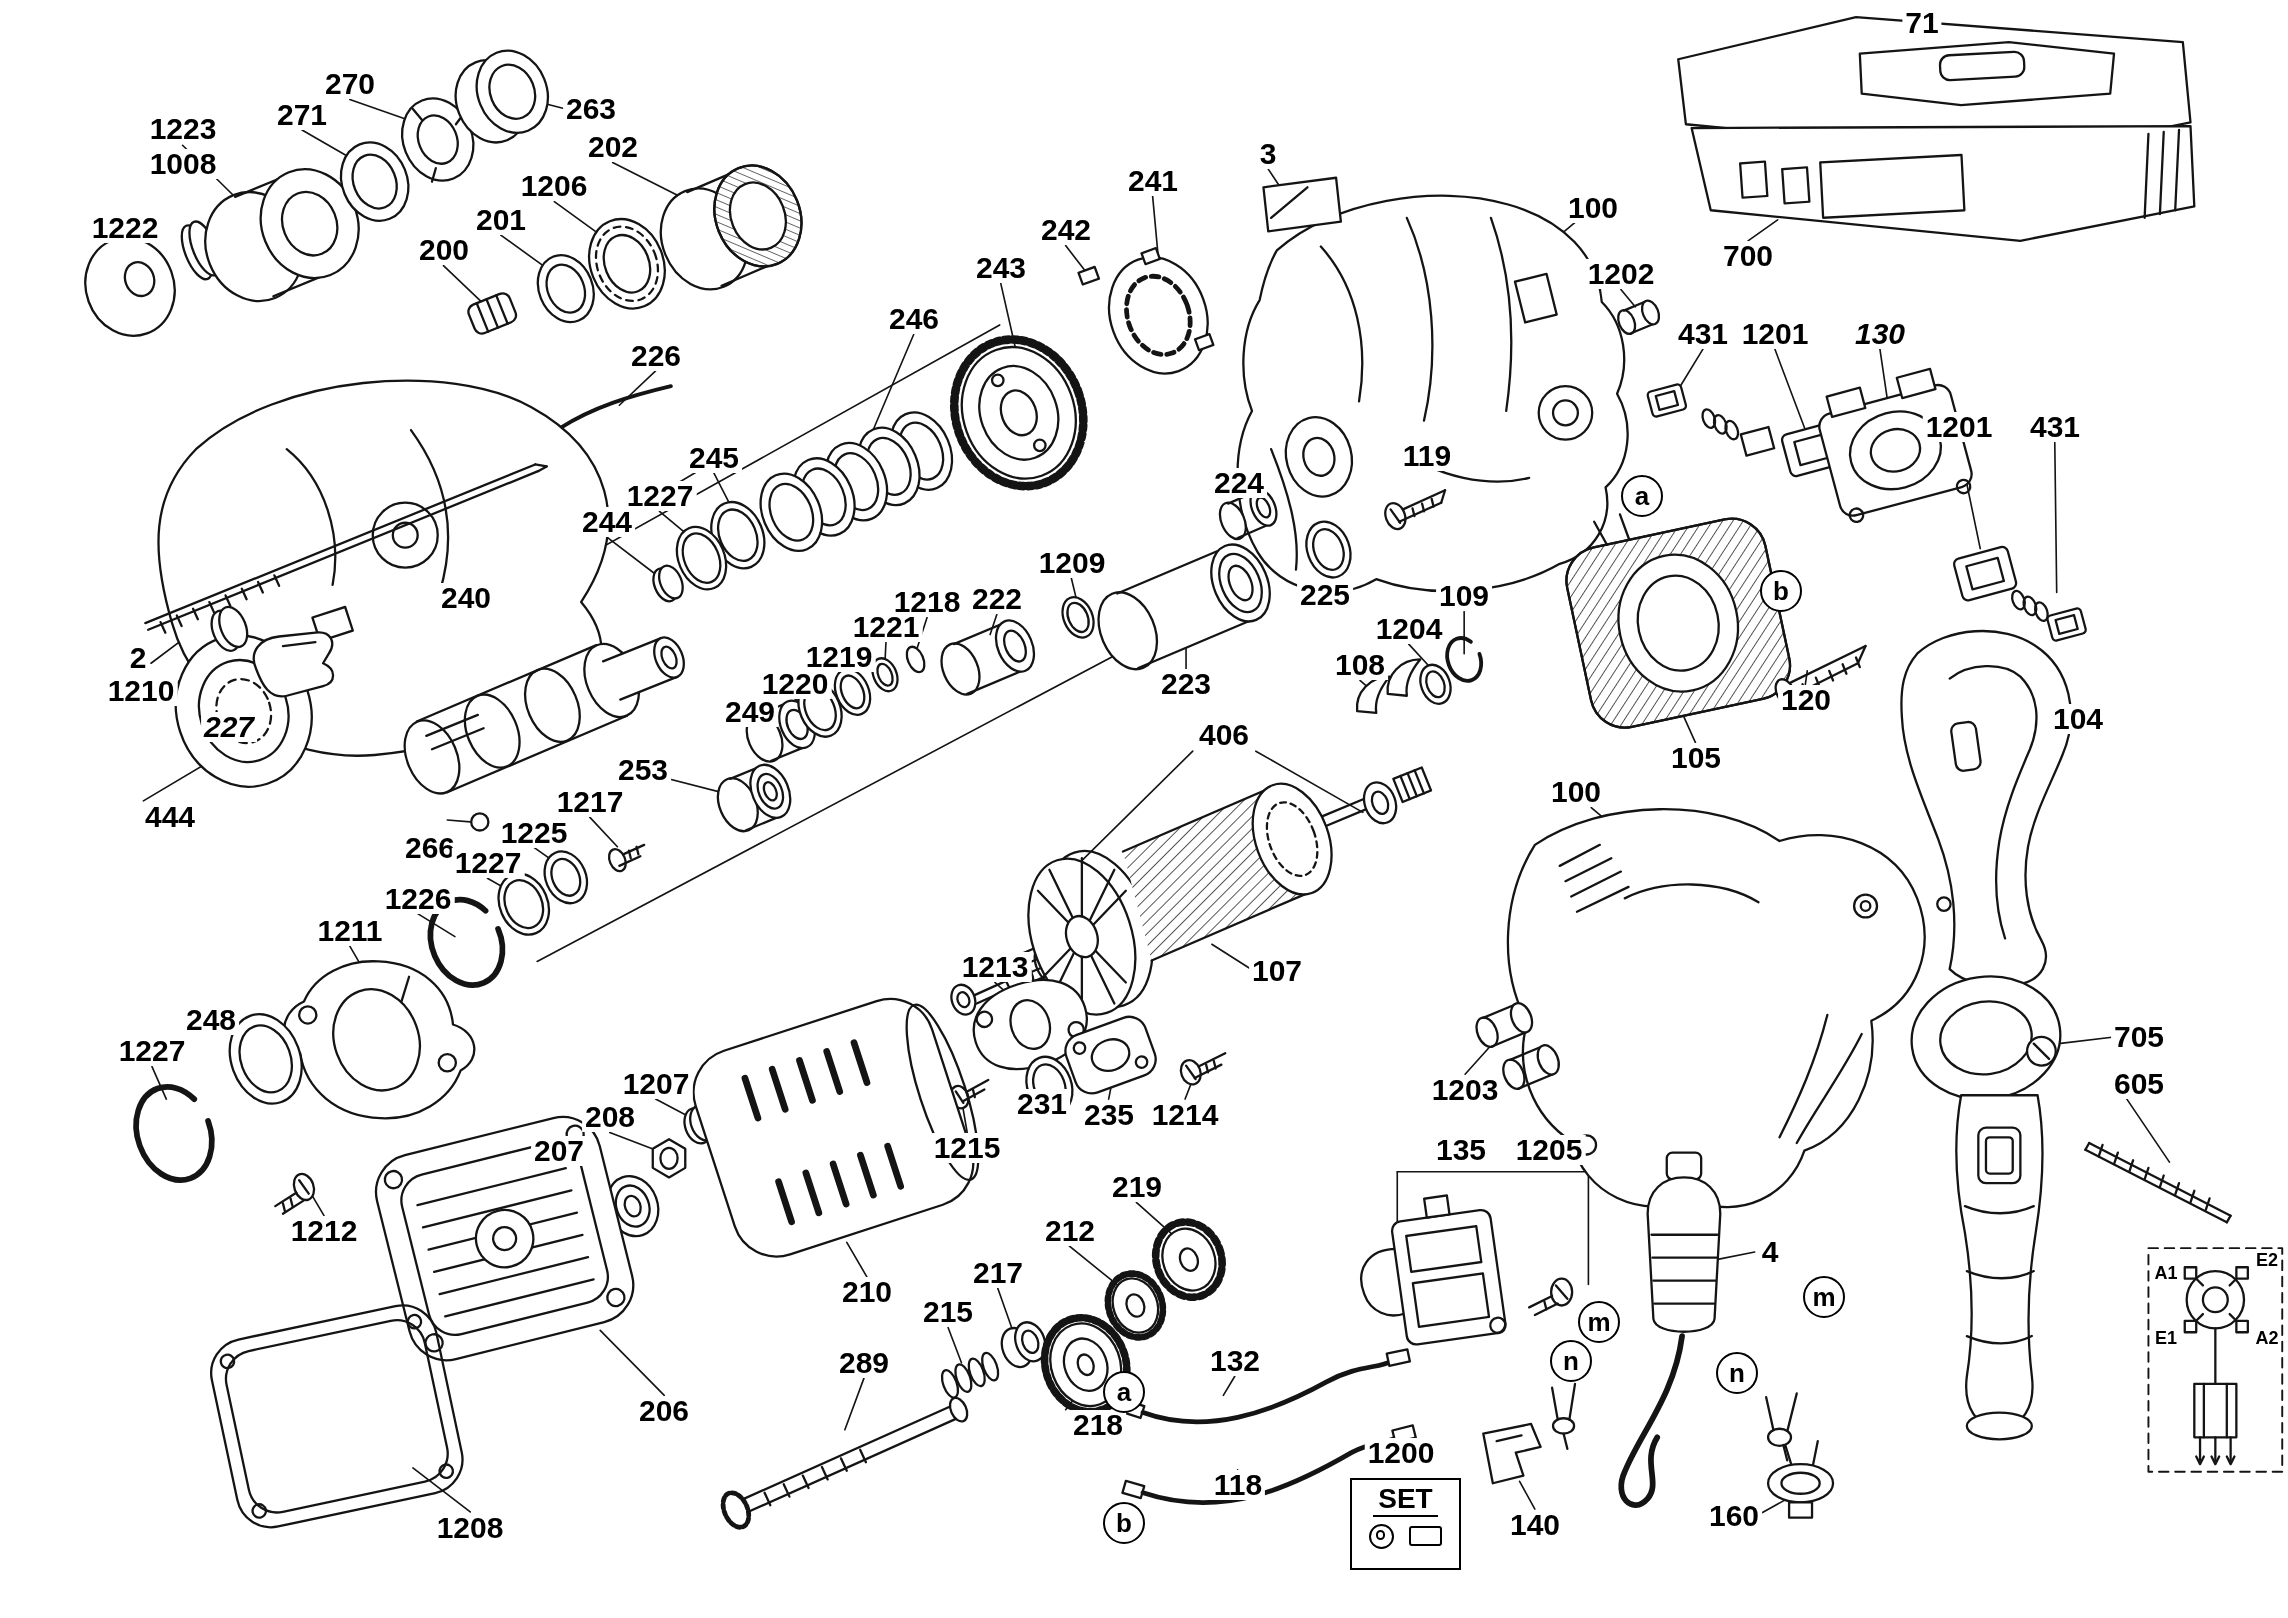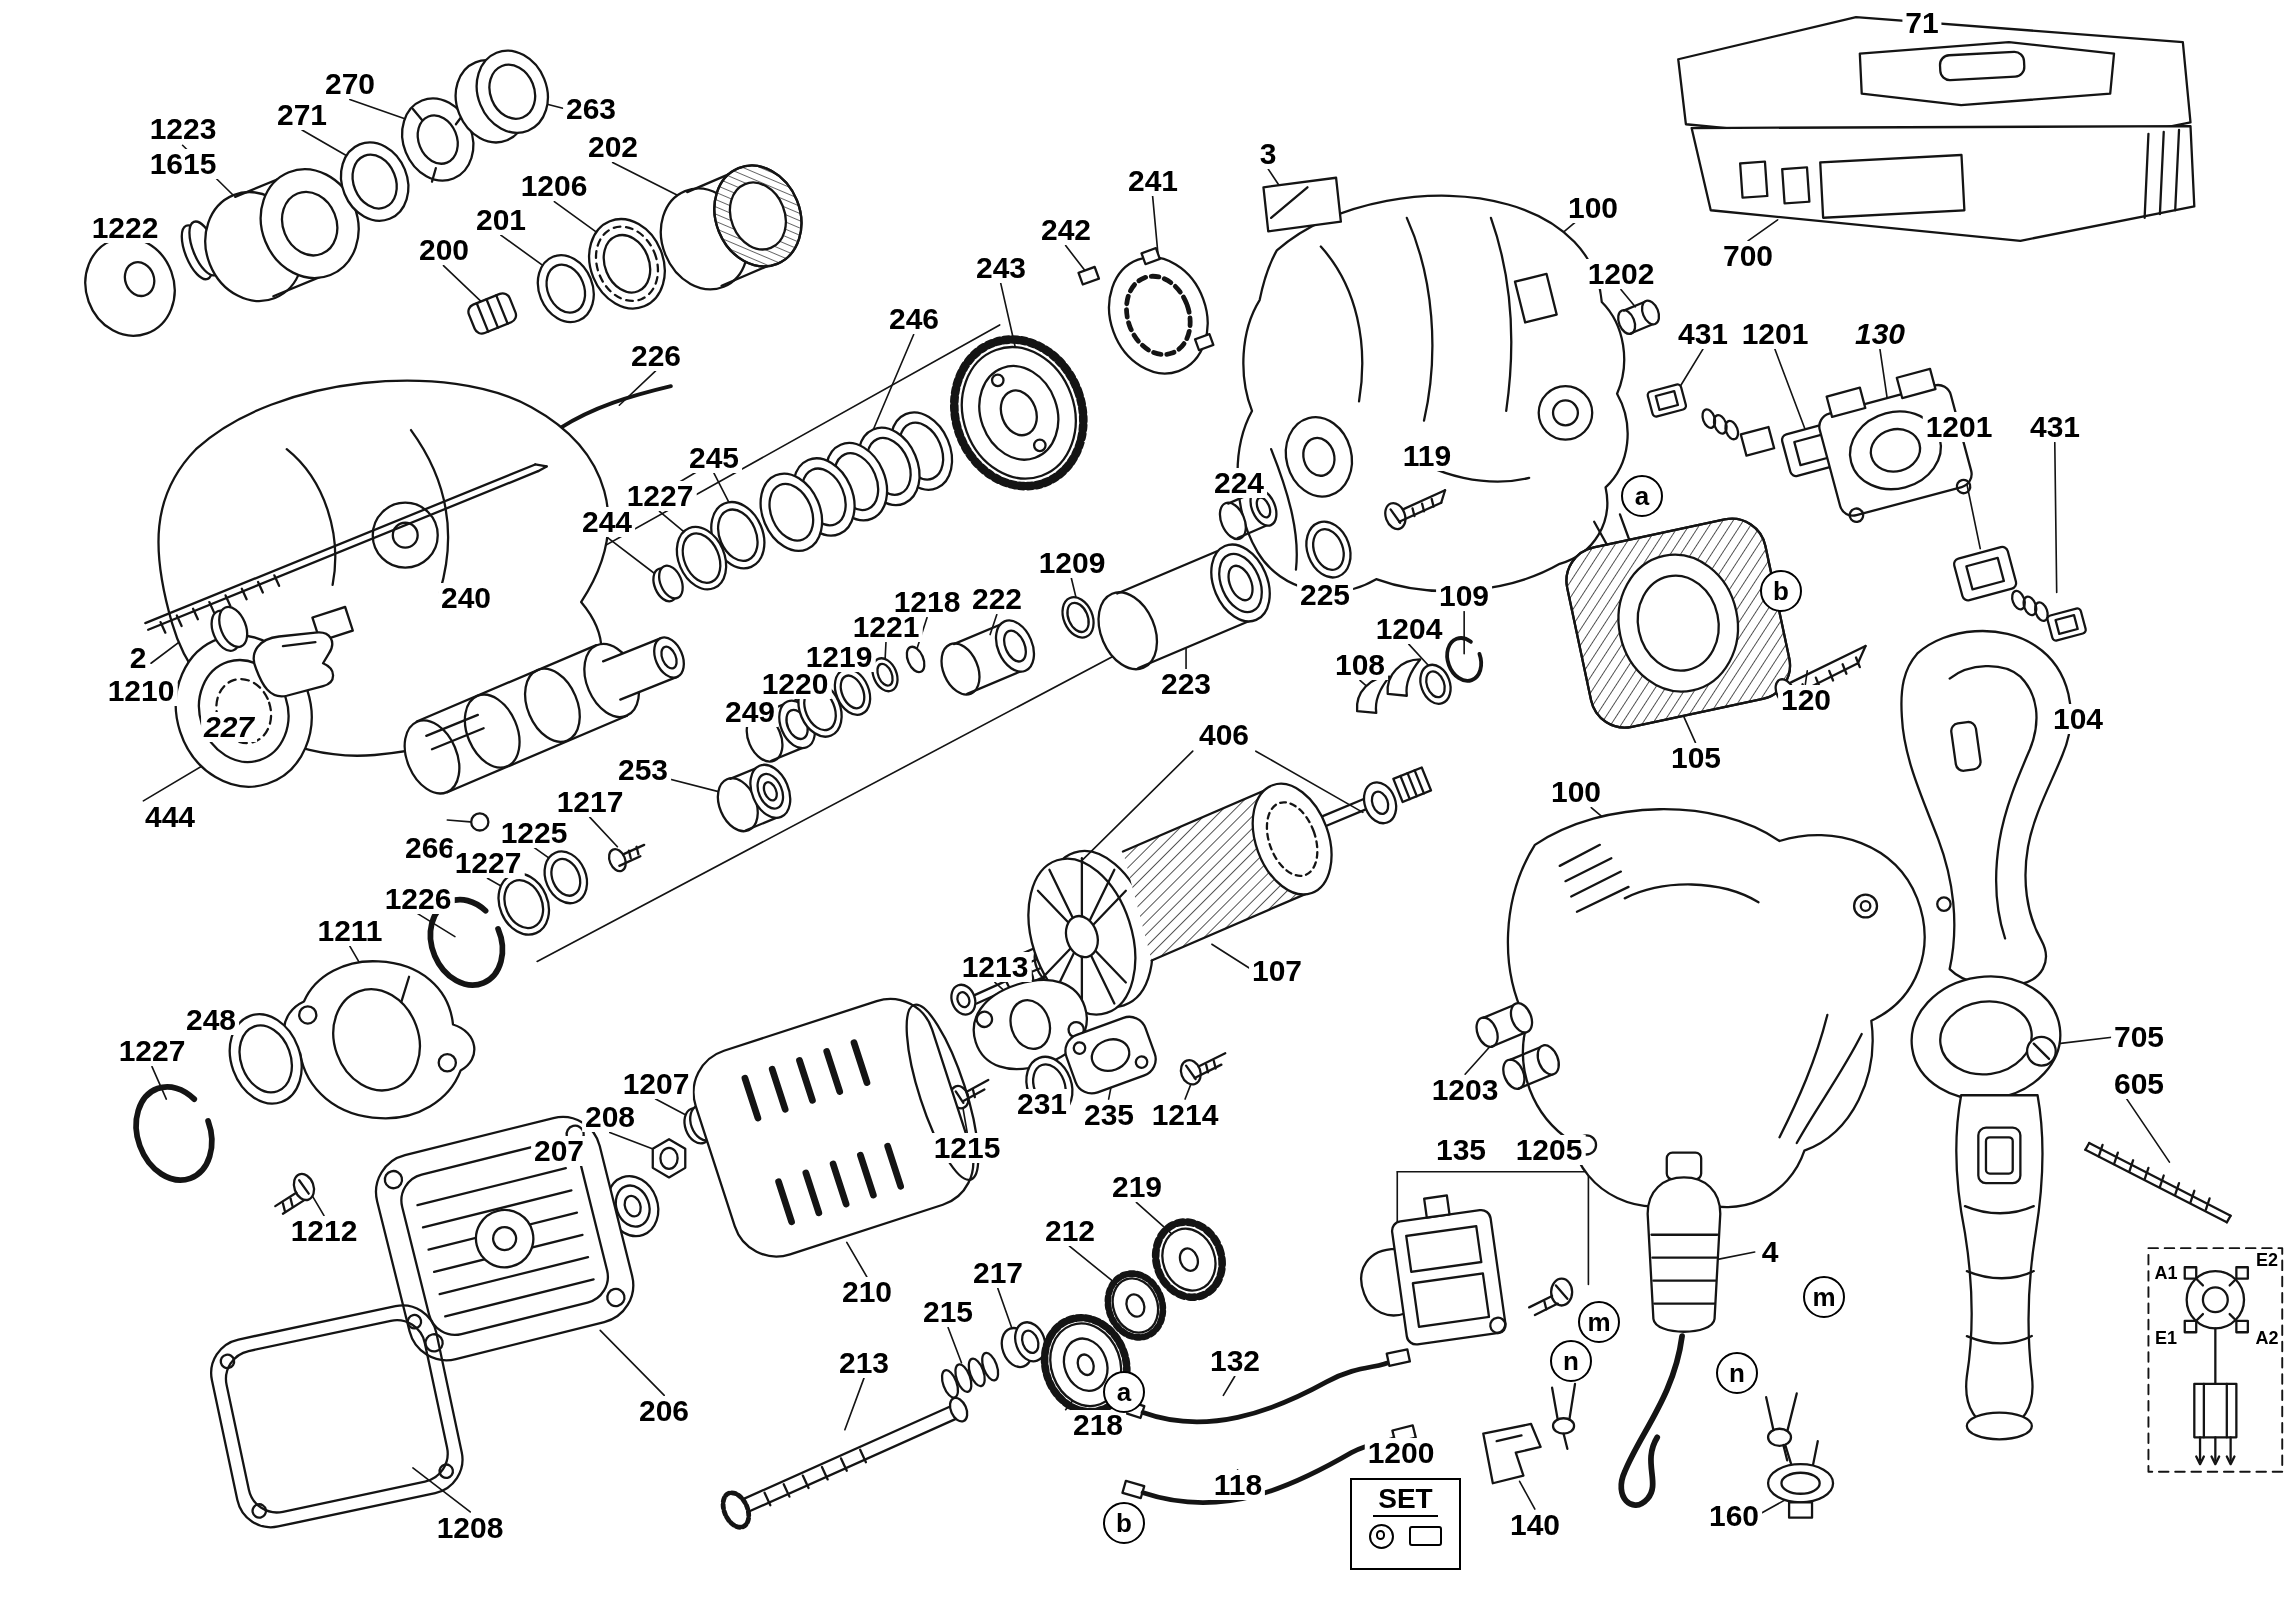--- a/index.html
+++ b/index.html
@@ -844,21 +844,21 @@
     <rect x="1872" y="1572" width="24" height="16" fill="#fff"></rect>
   </g>
 
 </g>
 </svg>
 
 <div id="label-layer">
       <div class="part-label" style="left: 350px; top: 84px;">270</div>
       <div class="part-label" style="left: 302px; top: 115px;">271</div>
       <div class="part-label" style="left: 183px; top: 129px;">1223</div>
-      <div class="part-label" style="left: 183px; top: 164px;">1615</div>
+      <div class="part-label" style="left: 183px; top: 164px;">1008</div>
       <div class="part-label" style="left: 591px; top: 109px;">263</div>
       <div class="part-label" style="left: 613px; top: 147px;">202</div>
       <div class="part-label" style="left: 554px; top: 186px;">1206</div>
       <div class="part-label" style="left: 501px; top: 220px;">201</div>
       <div class="part-label" style="left: 444px; top: 250px;">200</div>
       <div class="part-label" style="left: 125px; top: 228px;">1222</div>
       <div class="part-label" style="left: 656px; top: 356px;">226</div>
       <div class="part-label" style="left: 914px; top: 319px;">246</div>
       <div class="part-label" style="left: 1001px; top: 268px;">243</div>
       <div class="part-label" style="left: 1066px; top: 230px;">242</div>
@@ -923,21 +923,21 @@
       <div class="part-label" style="left: 2139px; top: 1084px;">605</div>
       <div class="part-label" style="left: 324px; top: 1231px;">1212</div>
       <div class="part-label" style="left: 867px; top: 1292px;">210</div>
       <div class="part-label" style="left: 1137px; top: 1187px;">219</div>
       <div class="part-label" style="left: 1070px; top: 1231px;">212</div>
       <div class="part-label" style="left: 998px; top: 1273px;">217</div>
       <div class="part-label" style="left: 948px; top: 1312px;">215</div>
       <div class="part-label" style="left: 1443px; top: 1150px; margin-left: 18px;">135</div>
       <div class="part-label" style="left: 1549px; top: 1150px;">1205</div>
       <div class="part-label" style="left: 1770px; top: 1252px;">4</div>
-      <div class="part-label" style="left: 864px; top: 1363px;">213</div>
+      <div class="part-label" style="left: 864px; top: 1363px;">289</div>
       <div class="part-label" style="left: 1098px; top: 1425px;">218</div>
       <div class="part-label" style="left: 1235px; top: 1361px;">132</div>
       <div class="part-label" style="left: 1238px; top: 1485px;">118</div>
       <div class="part-label" style="left: 664px; top: 1411px;">206</div>
       <div class="part-label" style="left: 470px; top: 1528px;">1208</div>
       <div class="part-label" style="left: 1401px; top: 1453px;">1200</div>
       <div class="part-label" style="left: 1535px; top: 1525px;">140</div>
       <div class="part-label" style="left: 1734px; top: 1516px;">160</div>
       <div class="circled" style="left: 1642px; top: 496px;">a</div>
       <div class="circled" style="left: 1781px; top: 591px;">b</div>

